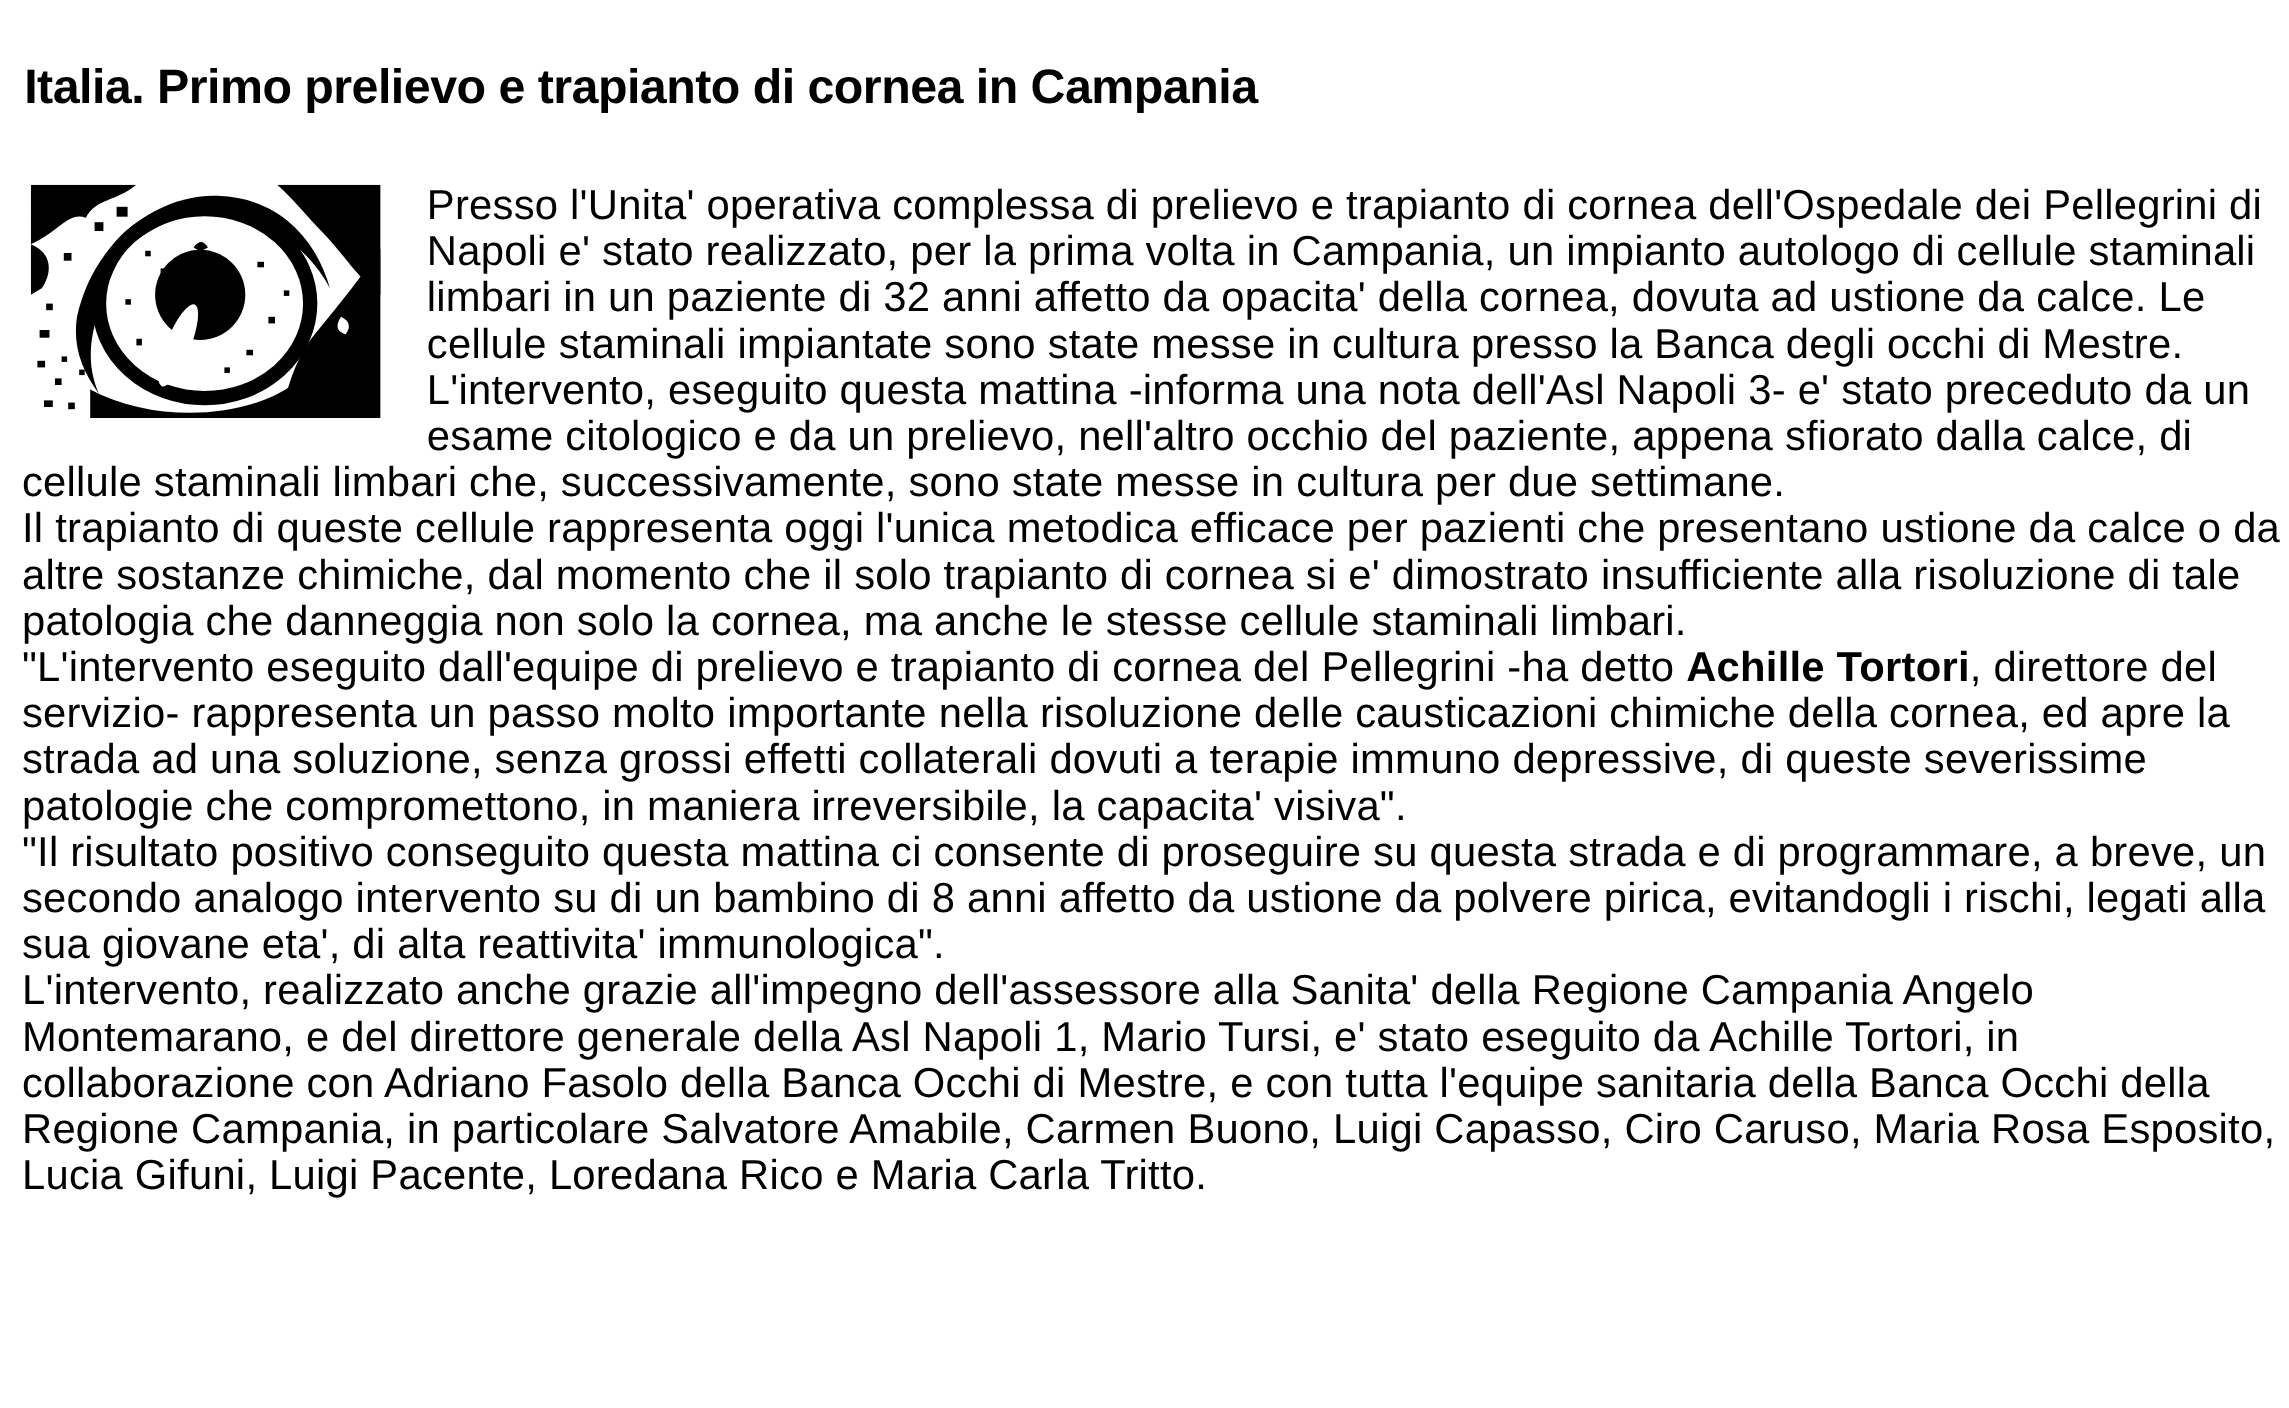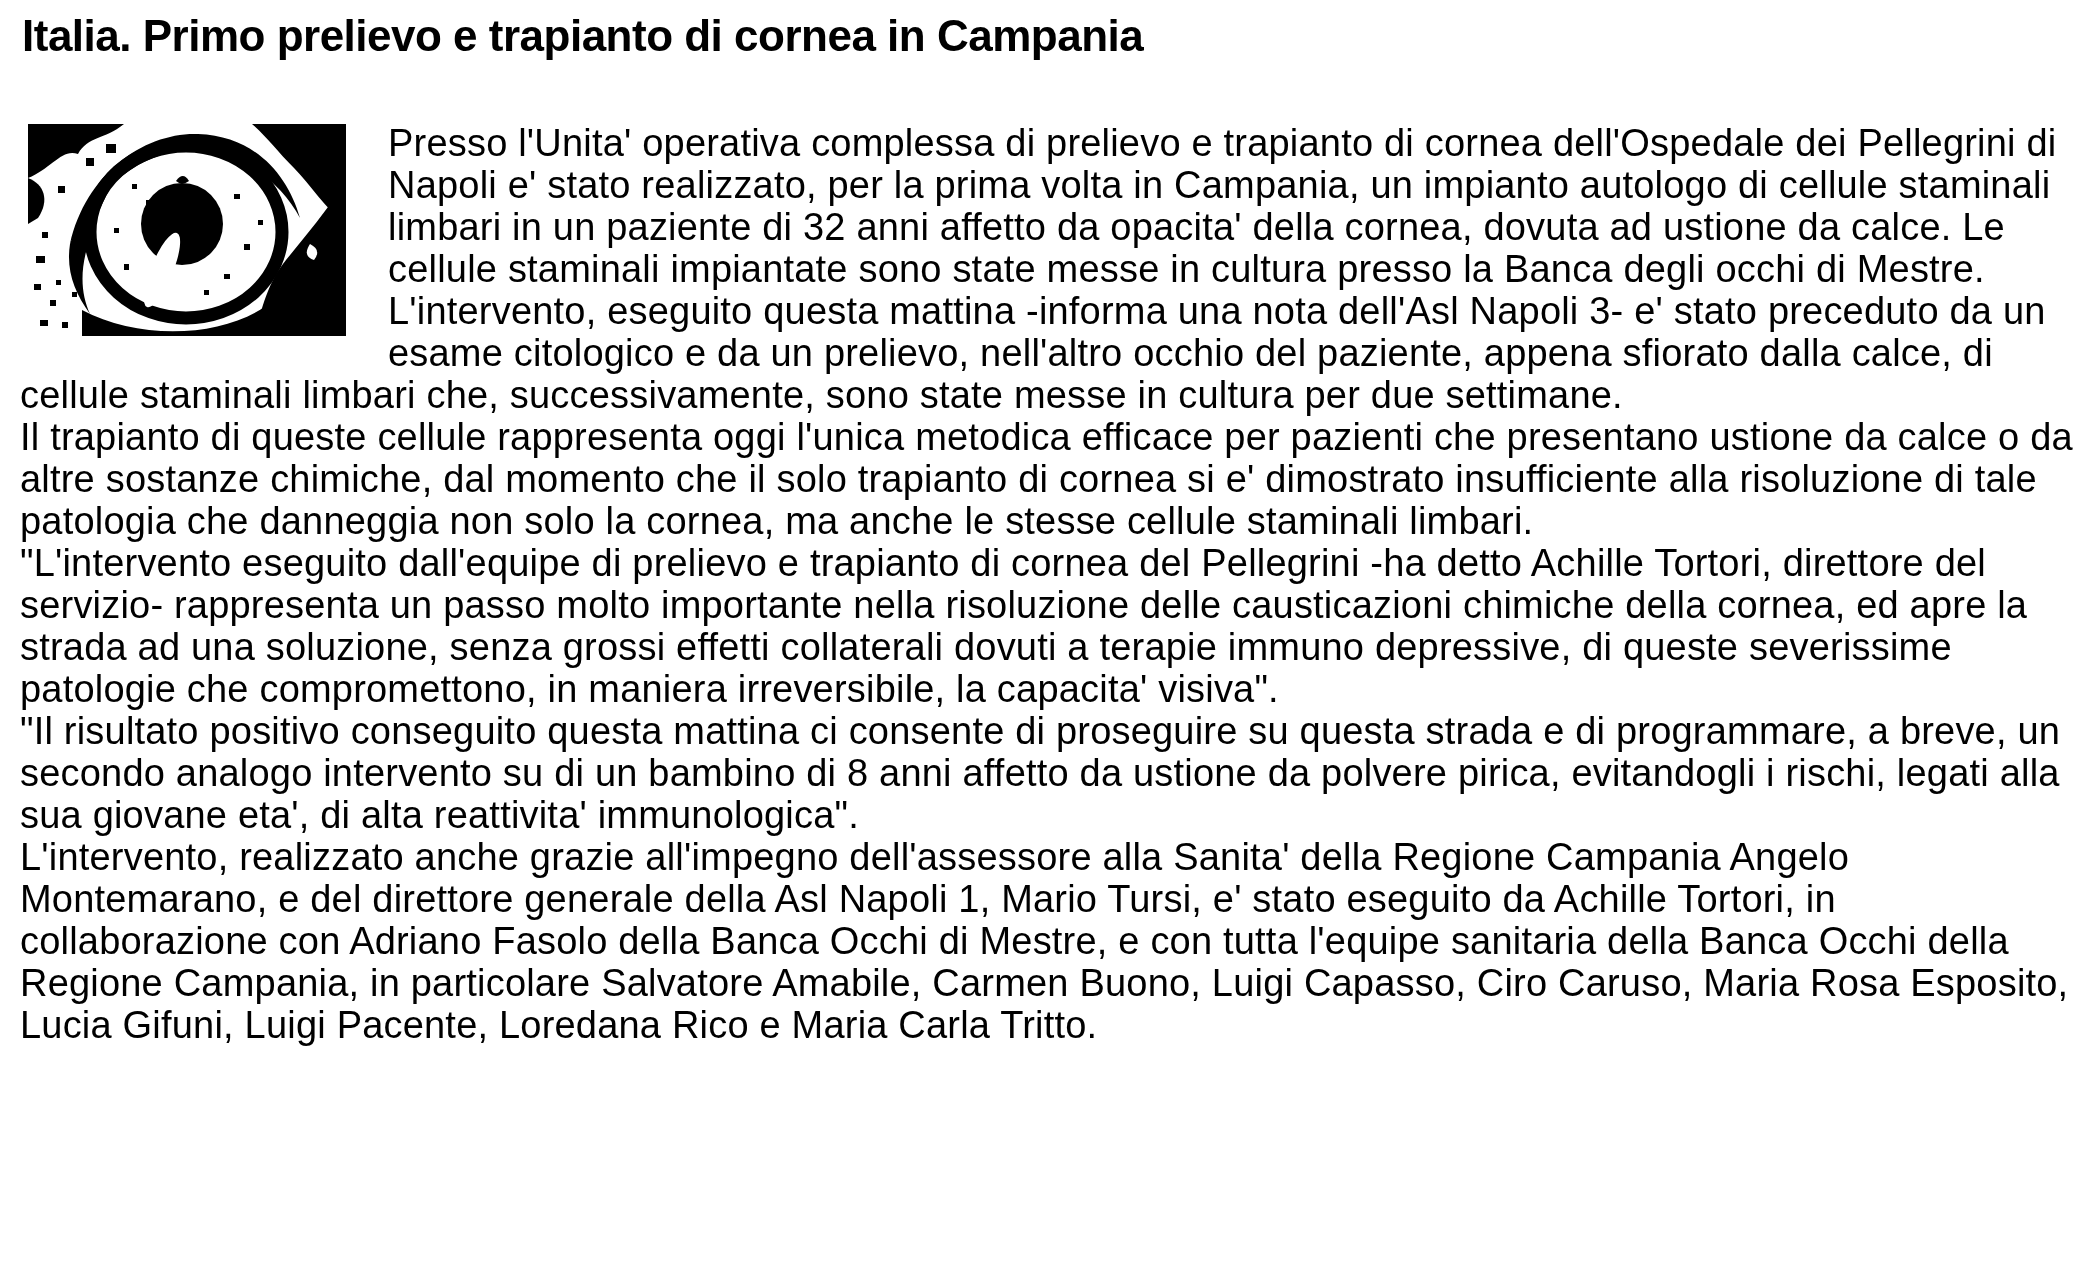--- a/index.html
+++ b/index.html
@@ -9,20 +9,21 @@
   }
   body {
     width: 2081px;
     height: 1280px;
     overflow: hidden;
     font-family: "Liberation Sans", sans-serif;
     color: #000000;
   }
   .page {
     padding: 6px 5px 0 20px;
+    margin-top: 44px;
   }
   .article-title {
     font-family: "Liberation Sans", sans-serif;
     font-weight: bold;
     font-size: 44px;
     line-height: 1.1;
     letter-spacing: -0.5px;
     margin: 6px 0 0 2px;
     white-space: nowrap;
   }
@@ -43,21 +44,21 @@
     height: 212px;
     margin: 2px 42px 6px 8px;
     display: block;
   }
   .eye-photo svg {
     display: block;
     width: 318px;
     height: 212px;
   }
   .bold-name {
-    font-weight: normal;
+    font-weight: bold;
   }
 </style>
 </head>
 <body>
 
 <div class="page">
 
   <h1 class="article-title">Italia. Primo prelievo e trapianto di cornea in Campania</h1>
 
   <div class="article-body">

